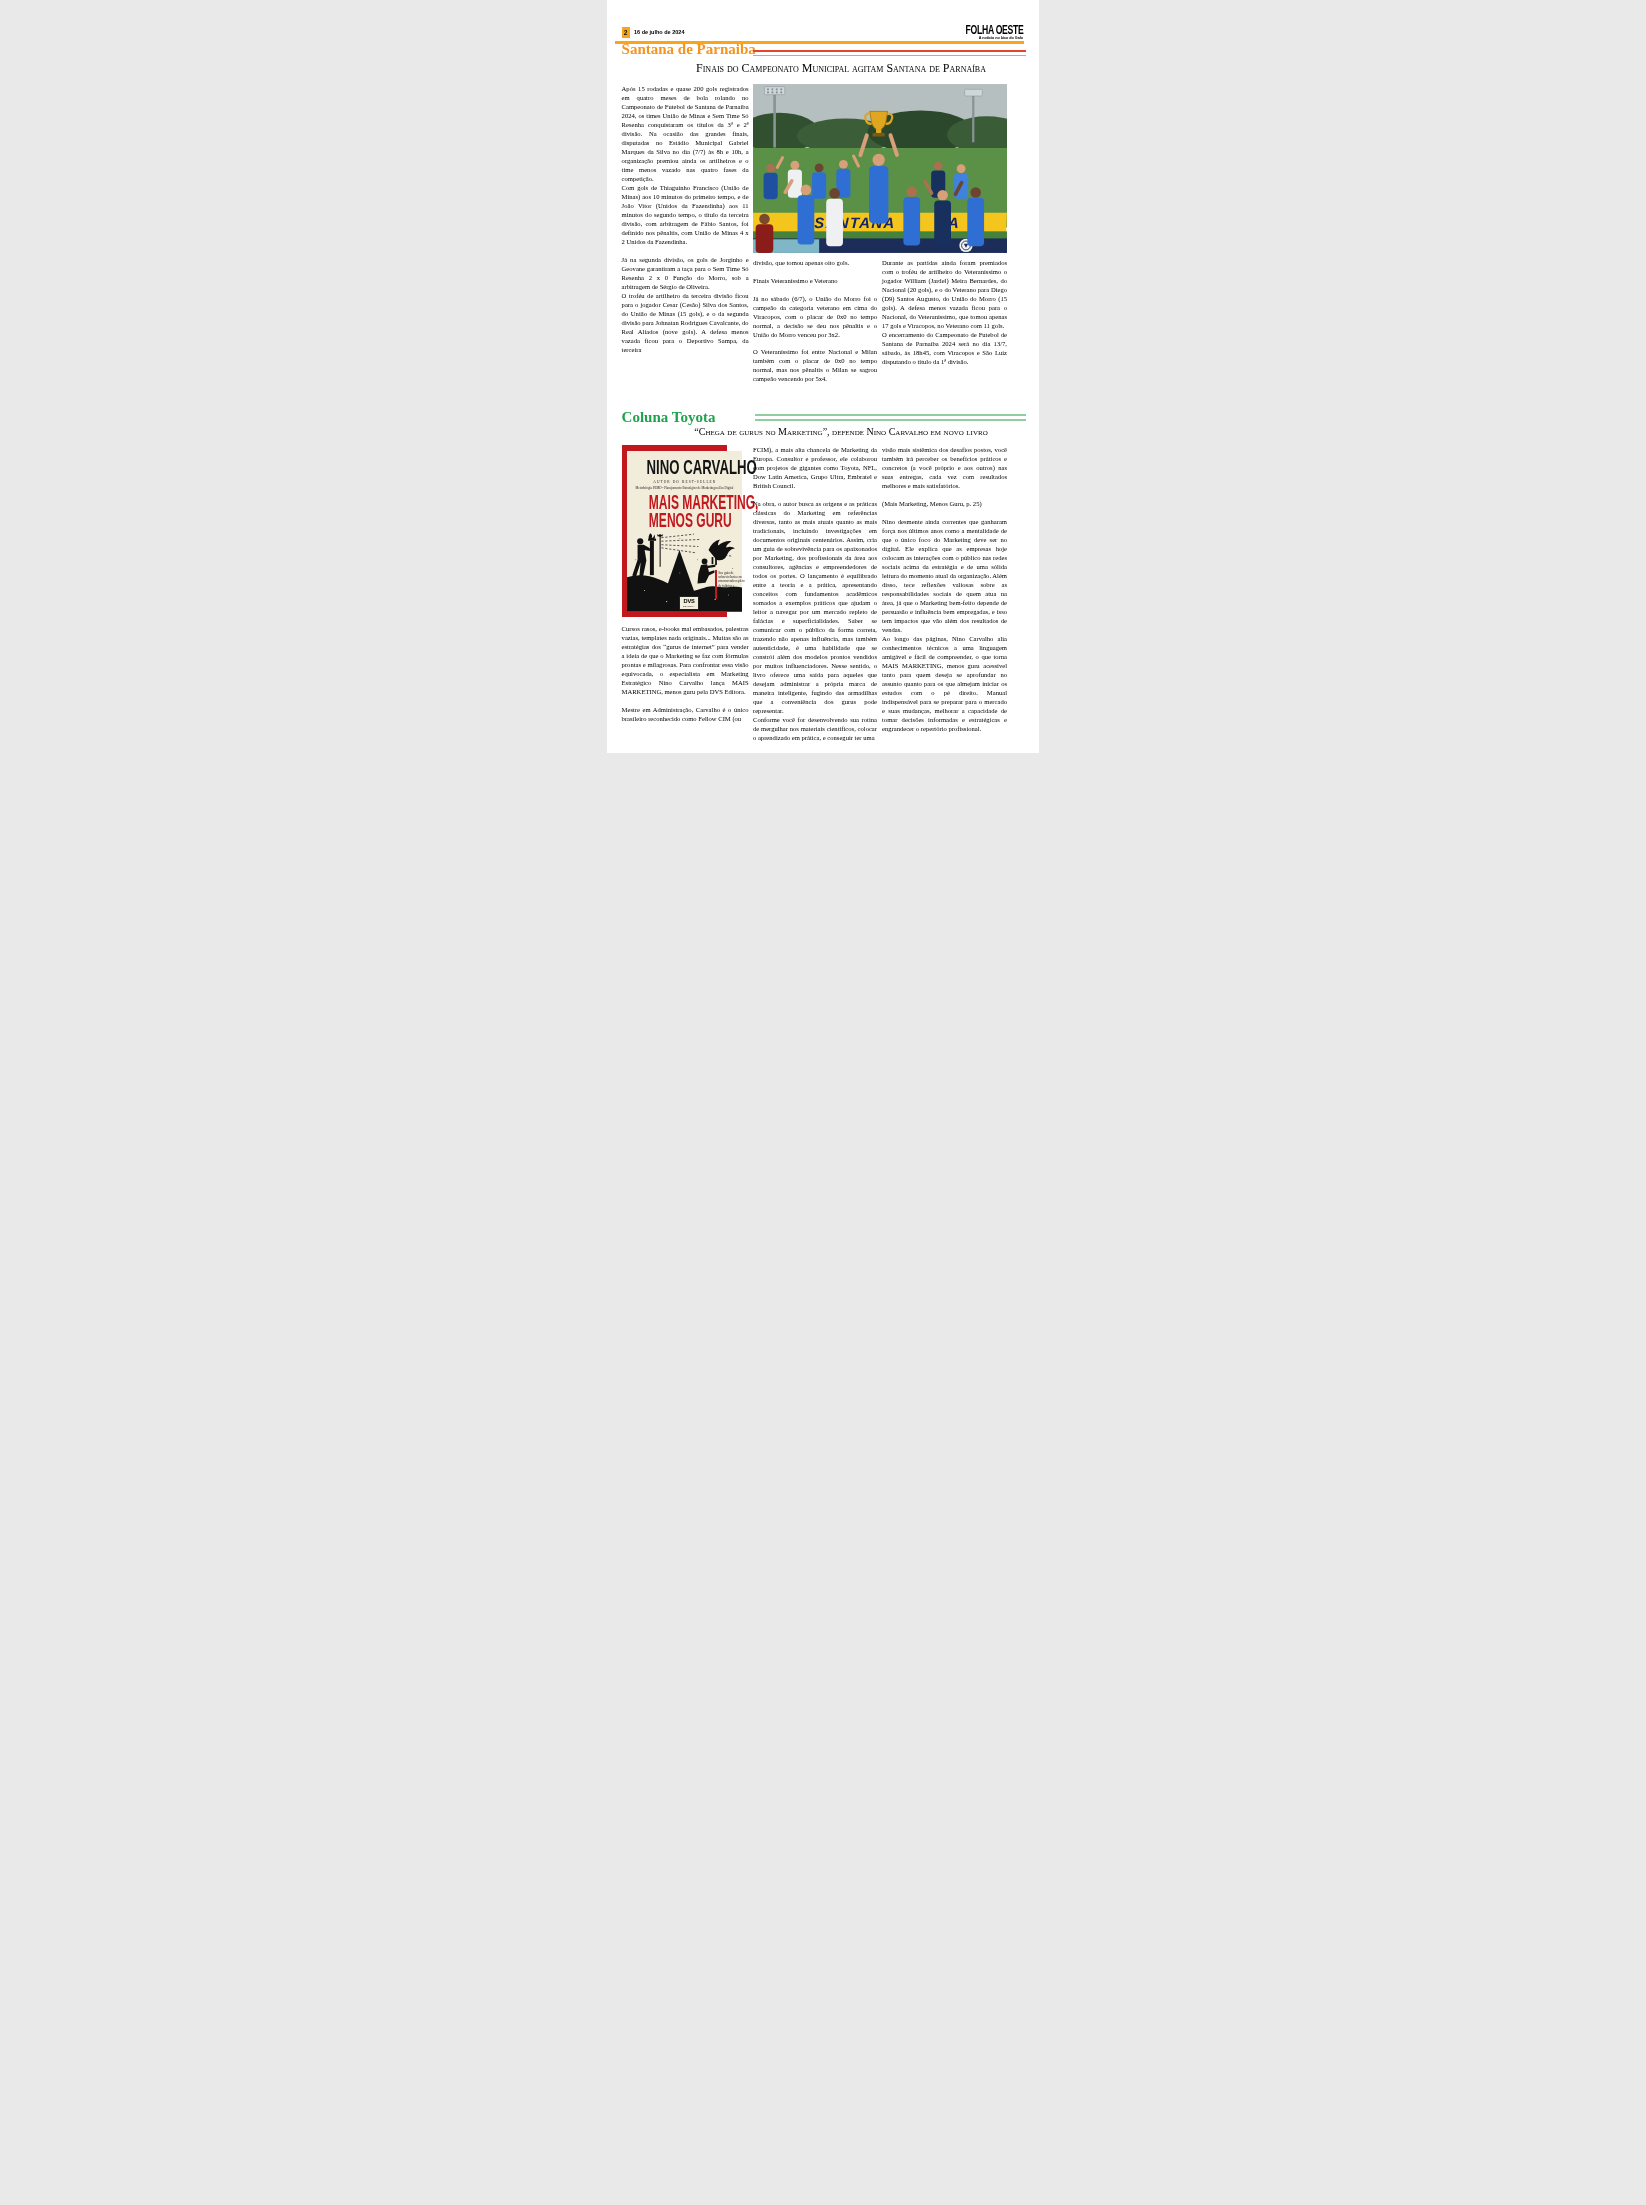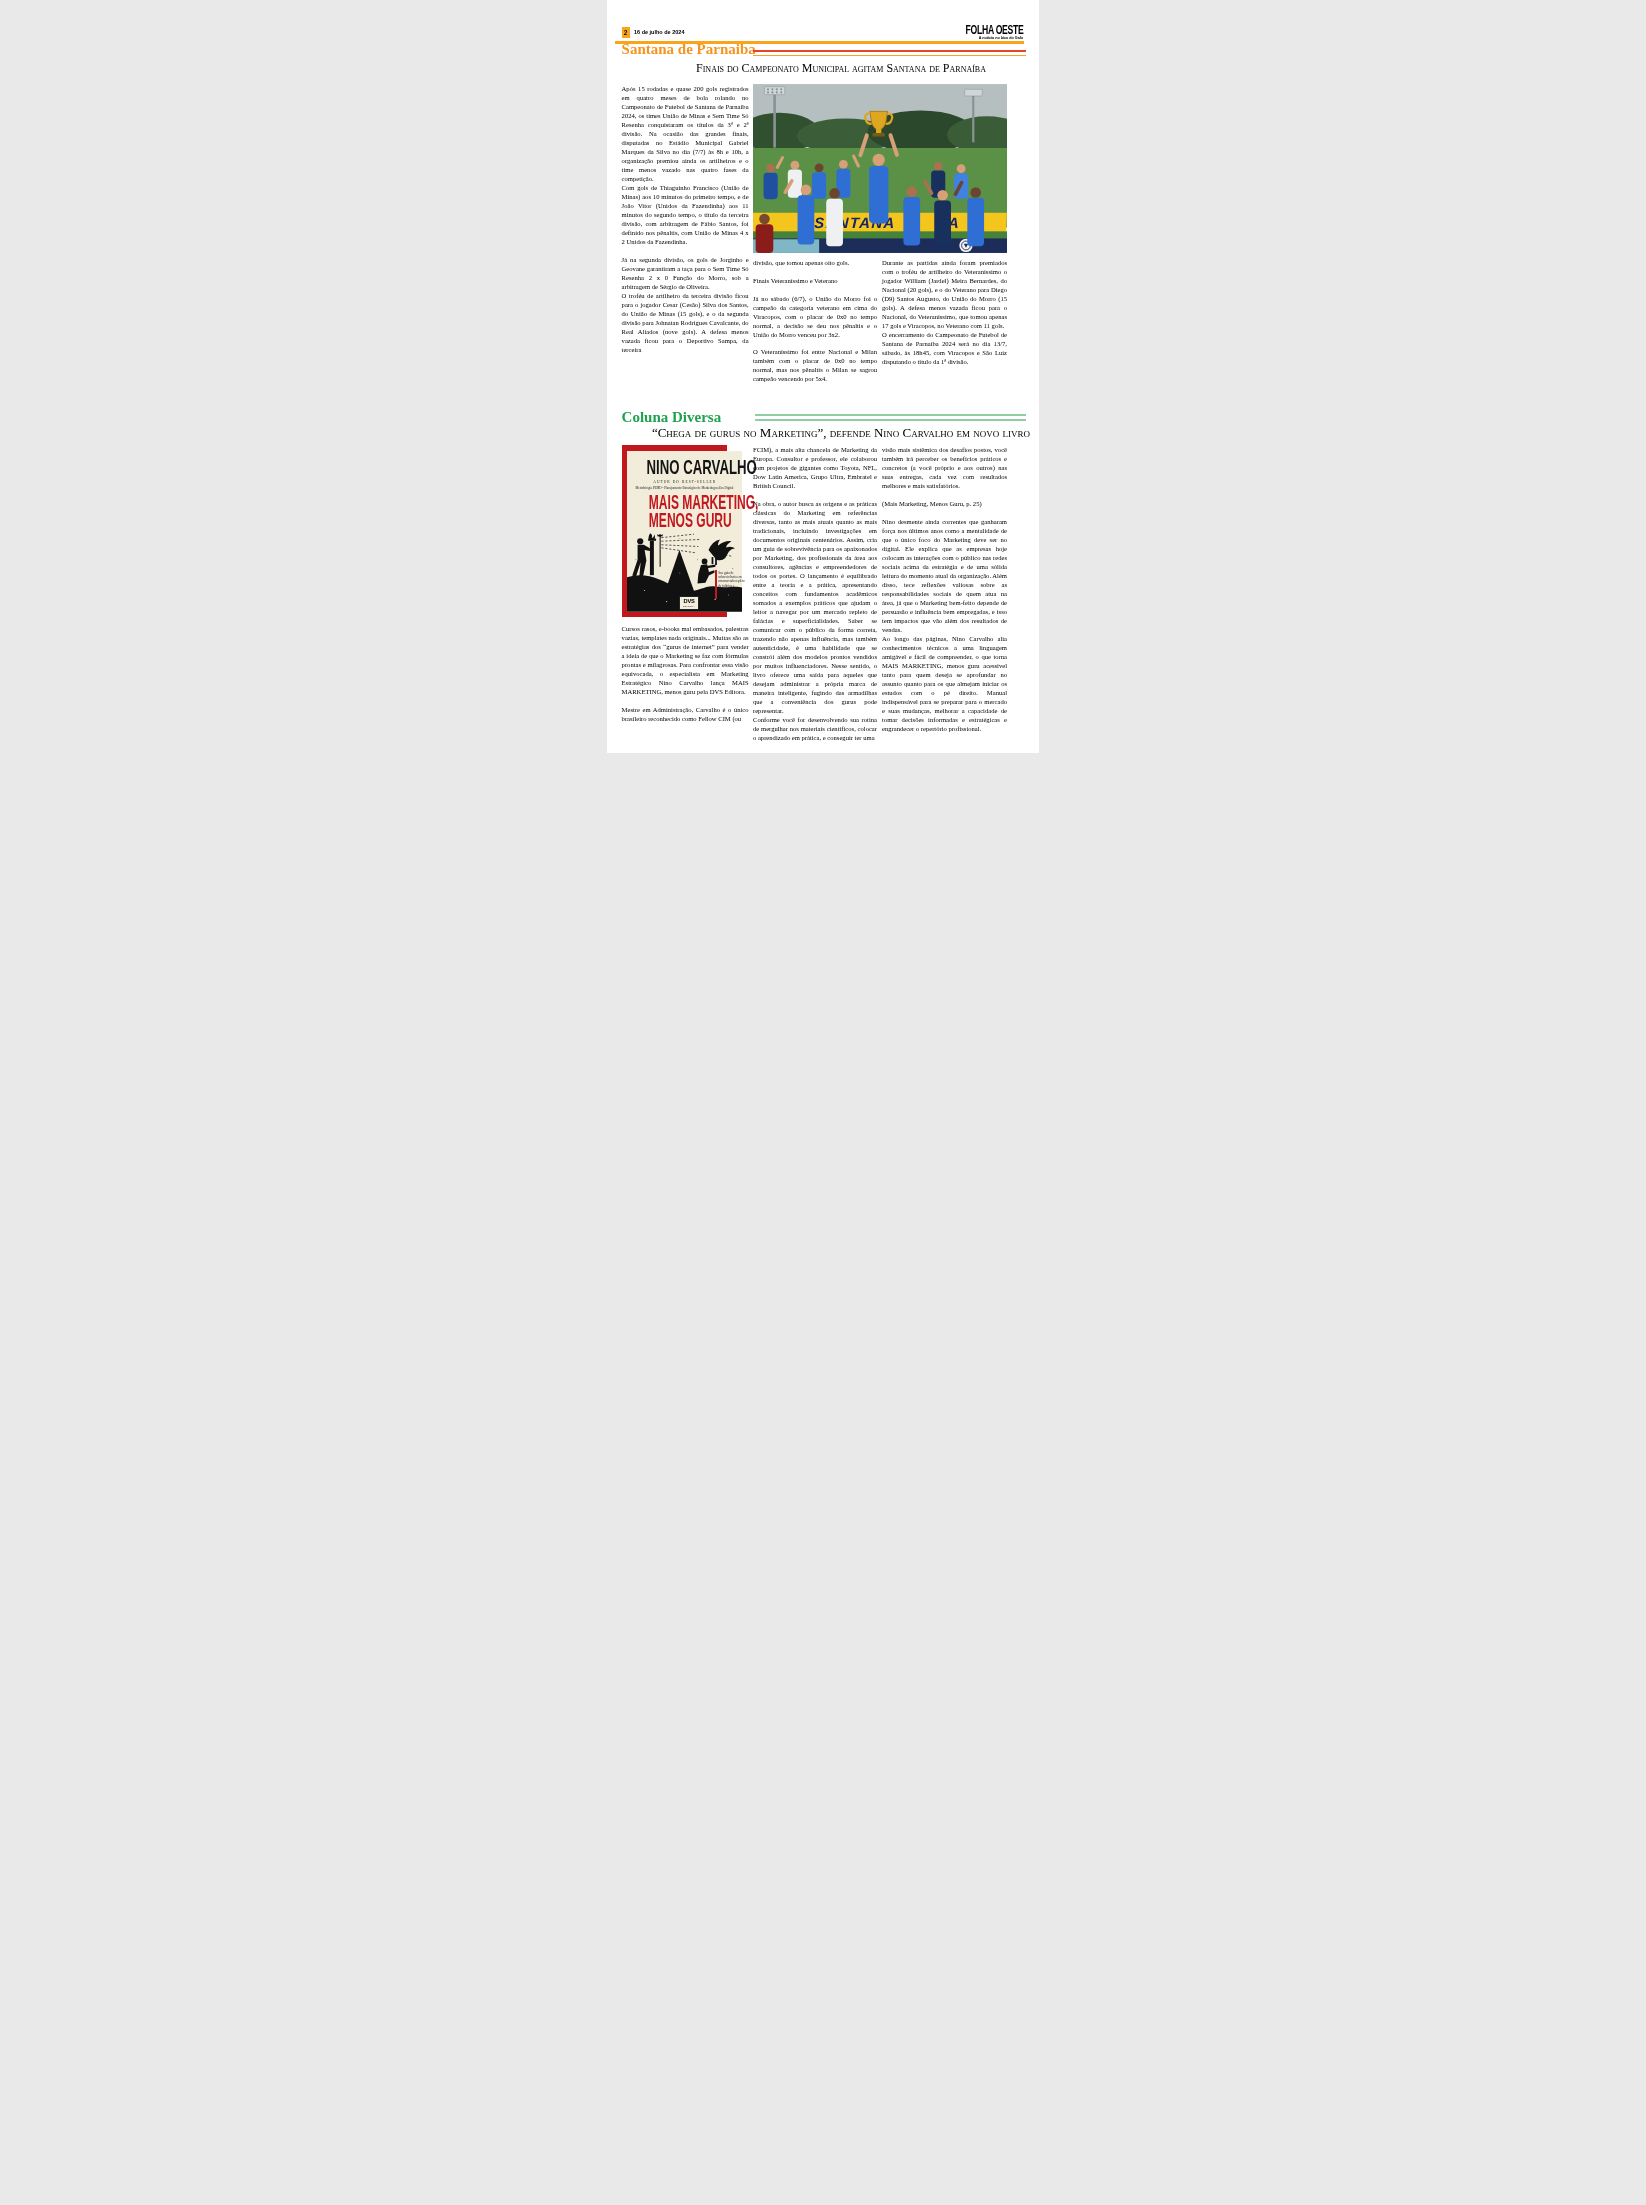--- a/index.html
+++ b/index.html
@@ -22,21 +22,21 @@
   .kicker.k1{top:42px;color:var(--kicker_orange,#F6941D);}
   .kicker.k2{top:410px;color:var(--green,#1EA24E);}
   .rule{position:absolute;right:12.8px;}
   .rule.red{left:146px;top:50px;height:2.2px;background:var(--red,#E8432C);}
   .rule.or2{left:146px;top:55px;height:1.3px;background:var(--orange,#FAA41B);}
   .rule.g1{left:148px;top:414px;height:2.2px;background:var(--green_light,#92CDA2);}
   .rule.g2{left:148px;top:419px;height:2.2px;background:var(--green_light,#92CDA2);}
   .headline{position:absolute;left:0;width:468px;margin:0;text-align:center;font-weight:normal;
             font-variant:small-caps;white-space:nowrap;line-height:1.1;}
   .headline.h1{top:62px;font-size:12px;}
-  .headline.h2{top:426px;font-size:13px;}
+  .headline.h2{top:426px;font-size:10px;}
   
   .textcol{position:absolute;font-size:6.6px;line-height:9px;text-align:justify;hyphens:auto;}
   .textcol p{margin:0;}
   .textcol p.gap{margin-top:8.8px;}
   
   .photo{position:absolute;left:146px;top:84px;width:254px;height:169px;margin:0;overflow:hidden;}
   
   .book{position:absolute;left:14.6px;top:445px;width:105px;height:172px;background:var(--book_red,#C2171D);}
   .book-inner{position:absolute;left:5.7px;top:5.7px;width:115px;height:161px;background:var(--cream,#F2ECDB);}
   .book-author{position:absolute;top:6.2px;left:0;width:115px;text-align:center;
@@ -200,21 +200,21 @@
     <p>divisão, que tomou apenas oito gols.</p>
     <p class="gap">Finais Veteraníssimo e Veterano</p>
     <p class="gap">Já no sábado (6/7), o União do Morro foi o campeão da categoria veterano em cima do Viracopos, com o placar de 0x0 no tempo normal, a decisão se deu nos pênaltis e o União do Morro venceu por 3x2.</p>
     <p class="gap">O Veteraníssimo foi entre Nacional e Milan também com o placar de 0x0 no tempo normal, mas nos pênaltis o Milan se sagrou campeão vencendo por 5x4.</p>
   </div>
   <div class="textcol" style="left:275px;top:258px;width:125px;">
     <p>Durante as partidas ainda foram premiados com o troféu de artilheiro do Veteraníssimo o jogador William (Jardel) Meira Bernardes, do Nacional (20 gols), e o do Veterano para Diego (D9) Santos Augusto, do União do Morro (15 gols). A defesa menos vazada ficou para o Nacional, do Veteraníssimo, que tomou apenas 17 gols e Viracopos, no Veterano com 11 gols.</p>
     <p>O encerramento do Campeonato de Futebol de Santana de Parnaíba 2024 será no dia 13/7, sábado, às 18h45, com Viracopos e São Luiz disputando o título da 1ª divisão.</p>
   </div>
 
-  <h2 class="kicker k2">Coluna Diversa</h2>
+  <h2 class="kicker k2">Coluna Toyota</h2>
   <div class="rule g1"></div>
   <div class="rule g2"></div>
   <h1 class="headline h2">“Chega de gurus no Marketing”, defende Nino Carvalho em novo livro</h1>
 
   <div class="book">
     <div class="book-inner">
       <div class="book-author">NINO CARVALHO</div>
       <div class="book-sub1">AUTOR DO BEST-SELLER</div>
       <div class="book-sub2">Metodologia PEMD - Planejamento Estratégico de Marketing na Era Digital</div>
       <div class="book-title">

